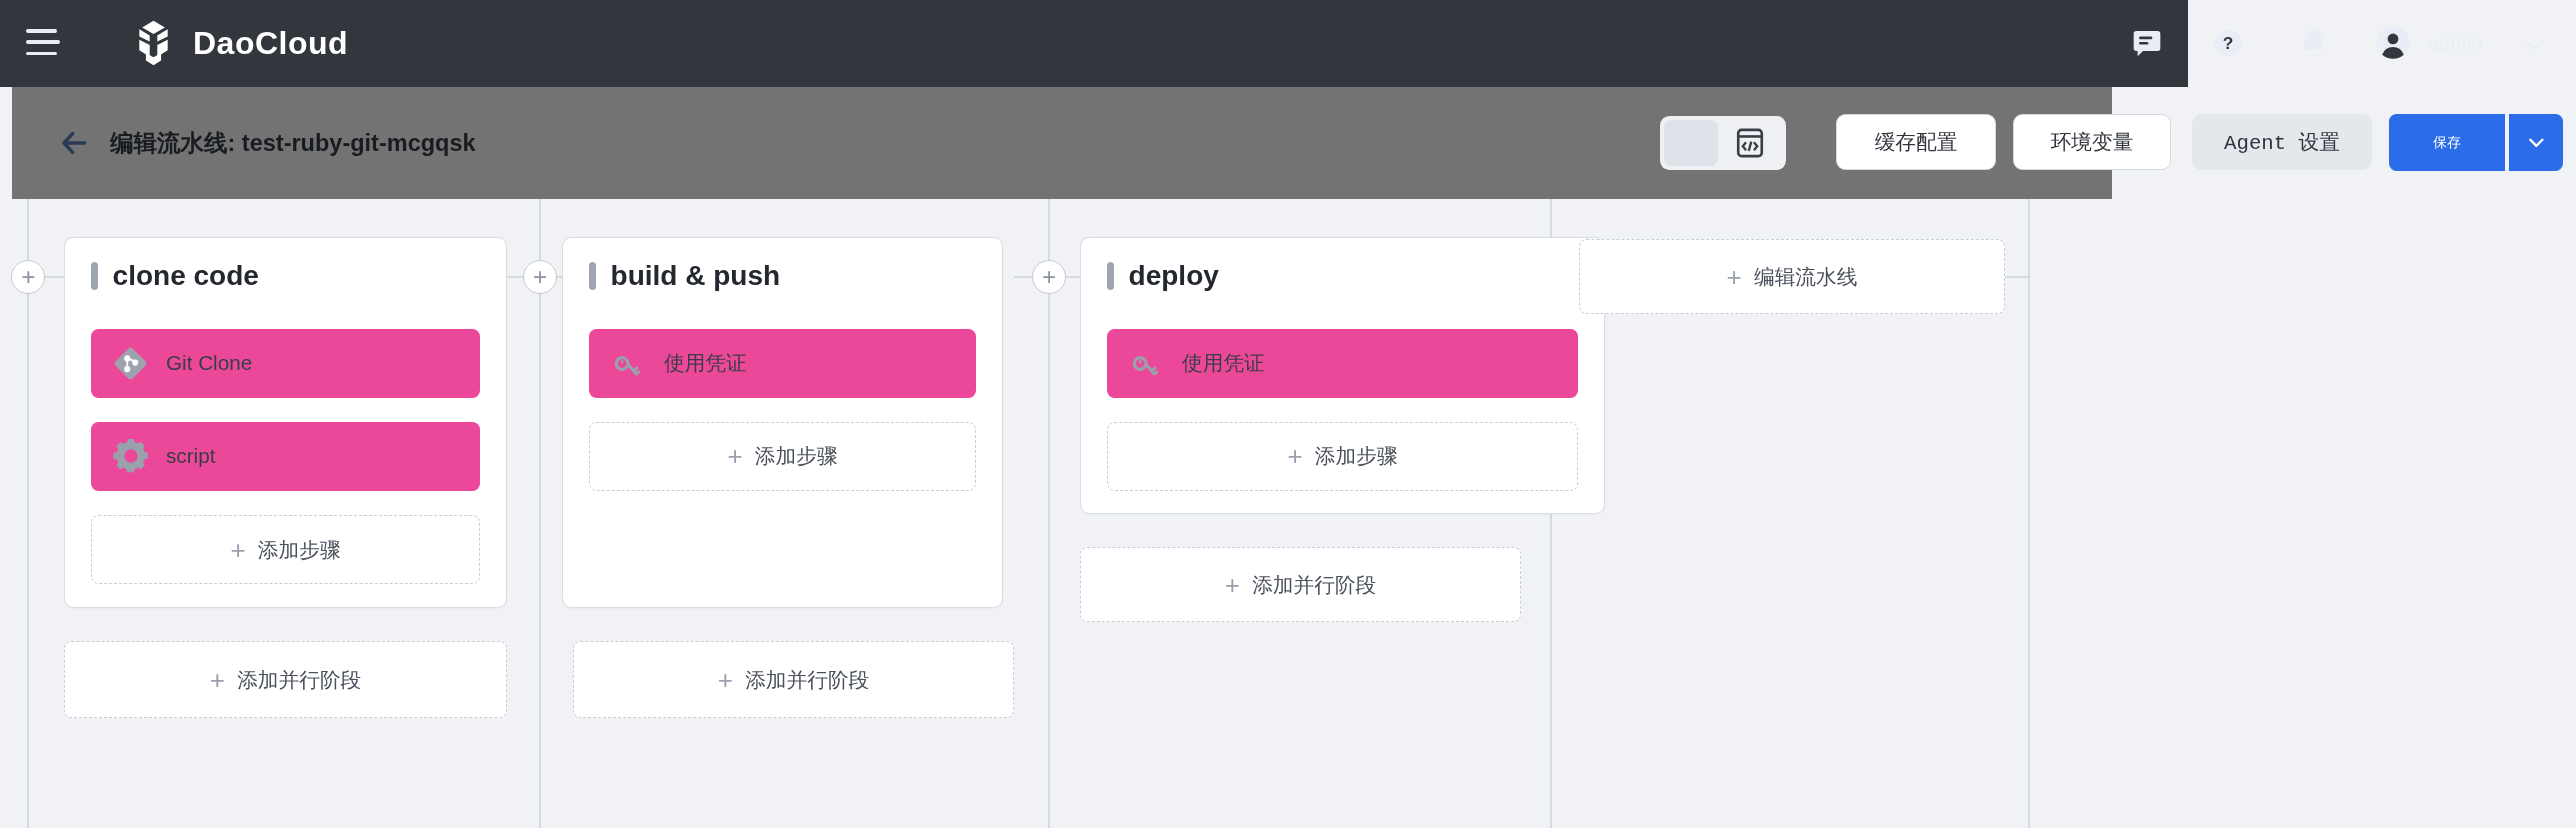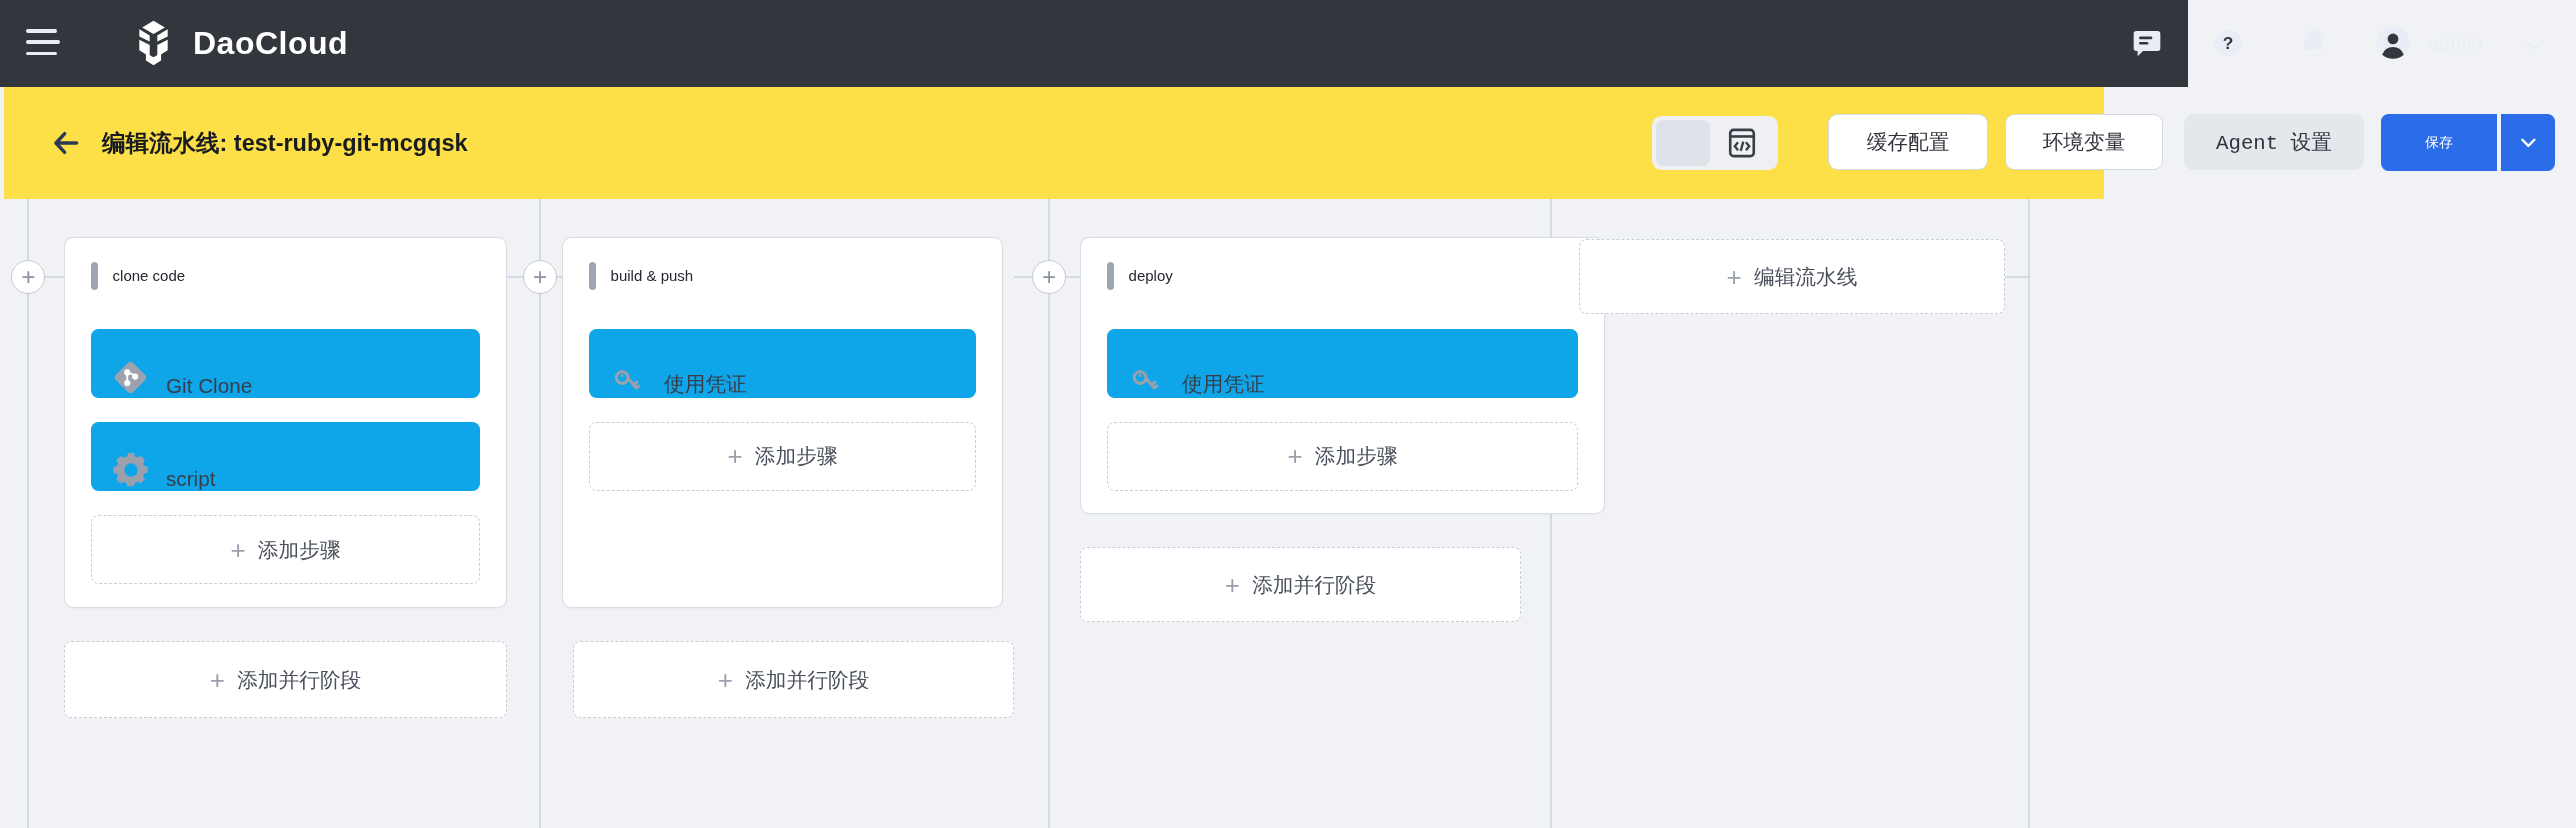--- a/index.html
+++ b/index.html
@@ -23,22 +23,22 @@
   .tb-icon { width: 32px; height: 32px; display: flex; align-items: center; justify-content: center; cursor: pointer; }
   .tb-msg { position: absolute; left: 2131px; top: 27px; }
   .tb-help { position: absolute; left: 2212px; top: 27px; }
   .tb-bell { position: absolute; left: 2297px; top: 27px; }
   .tb-avatar { position: absolute; left: 2375px; top: 25px; width: 36px; height: 36px; }
   .tb-user { position: absolute; left: 2428px; top: 0; height: 87px; display: flex; align-items: center; color: #e9edf5; font-size: 20px; cursor: pointer; }
   .tb-chev { position: absolute; left: 2522px; top: 33px; width: 24.4px; height: 24.4px; cursor: pointer; }
 
   
   .toolbar {
-    position: absolute; left: 4px; top: 87px; width: 2100px; height: 112px;
-    background: #fde047;
+    position: absolute; left: 12px; top: 87px; width: 2100px; height: 112px;
+    background: #737373;
   }
   .back-btn { position: absolute; left: 45px; top: 40px; width: 34px; height: 32px; cursor: pointer; }
   .page-title { position: absolute; left: 98px; top: 0; height: 112px; display: flex; align-items: center;
     font-size: 23.5px; font-weight: 700; color: #181b20; }
   .view-toggle { position: absolute; left: 1648px; top: 29px; width: 126px; height: 54px;
     background: #eef0f4; border-radius: 9.4px; display: flex; align-items: center; padding: 3.8px; }
   .view-seg-active { width: 54px; height: 46px; background: #dfe3e9; border-radius: 7.5px; cursor: pointer; }
   .view-seg-code { flex: 1; height: 46px; display: flex; align-items: center; justify-content: center; cursor: pointer; }
   .tbtn { position: absolute; top: 27px; height: 56px; border-radius: 9.4px; background: #fff;
     border: 1.9px solid #d4d8e0; display: flex; align-items: center; justify-content: center;
@@ -58,22 +58,22 @@
   .vline { position: absolute; top: 0; width: 1.9px; height: 629px; background: #d5d9e0; }
   .hseg { position: absolute; top: 77px; height: 1.9px; background: #d5d9e0; }
   .plus-circle { position: absolute; top: 61px; width: 34px; height: 34px; border-radius: 50%;
     background: #fff; border: 1.9px solid #c4cad4; color: #8c93a0; display: flex; align-items: center;
     justify-content: center; font-size: 24.4px; line-height: 1; cursor: pointer; z-index: 2; }
 
   .stage-card { position: absolute; top: 38px; background: #fff; border: 0.9px solid #d8dce3;
     border-radius: 9.4px; padding: 22.5px 26px; box-shadow: 0 0.9px 1.9px rgba(30,40,60,0.03); }
   .stage-header { display: flex; align-items: center; gap: 15px; height: 30px; margin-bottom: 38px; }
   .stage-handle { width: 6.6px; height: 28px; border-radius: 3.8px; background: #a0a6b1; cursor: grab; }
-  .stage-name { font-size: 15px; font-weight: 400; color: #23272e; }
-  .step-row { height: 69px; border-radius: 7.5px; background: #0ea5e9; display: flex; align-items: flex-end;
+  .stage-name { font-size: 28px; font-weight: 700; color: #23272e; }
+  .step-row { height: 69px; border-radius: 7.5px; background: #ec4899; display: flex; align-items: center;
     margin-bottom: 24.4px; cursor: pointer; }
   .step-icon { width: 41px; height: 41px; margin-left: 19px; margin-right: 15px; display: flex;
     align-items: center; justify-content: center; flex: none; }
   .step-label { font-size: 20.7px; color: #383d47; }
   .dash-btn { border: 1.9px dashed #c7cdd7; border-radius: 7.5px; display: flex; align-items: center;
     justify-content: center; gap: 12.2px; cursor: pointer; color: #4b515c; font-size: 20.7px; }
   .dash-plus { color: #9aa1ac; font-size: 26px; line-height: 1; font-weight: 400; }
   .add-step { height: 69px; background: transparent; }
   .add-parallel { position: absolute; background: #fff; }
   .add-stage { position: absolute; left: 1579px; top: 40px; width: 426px; height: 75px; background: #fff; z-index: 2; }

